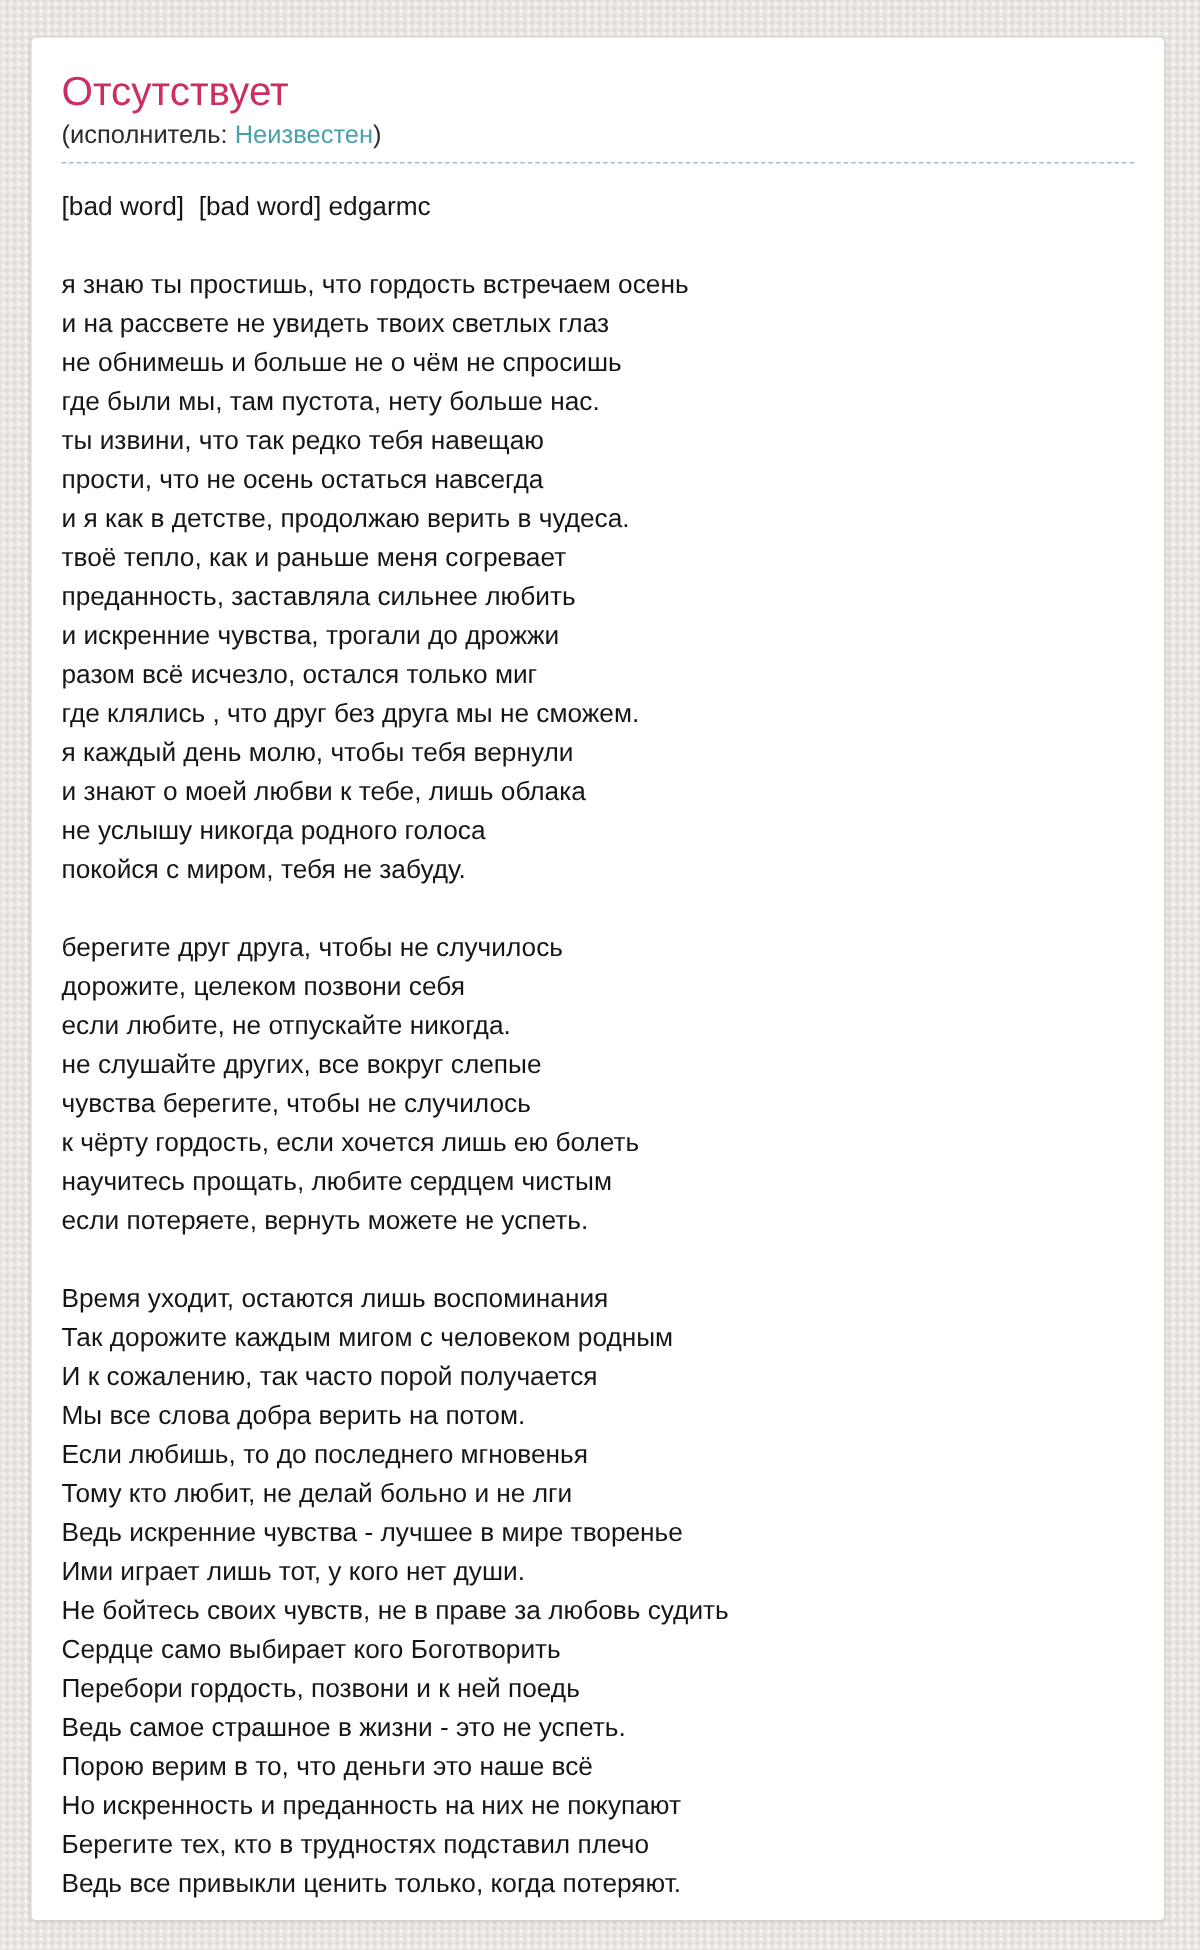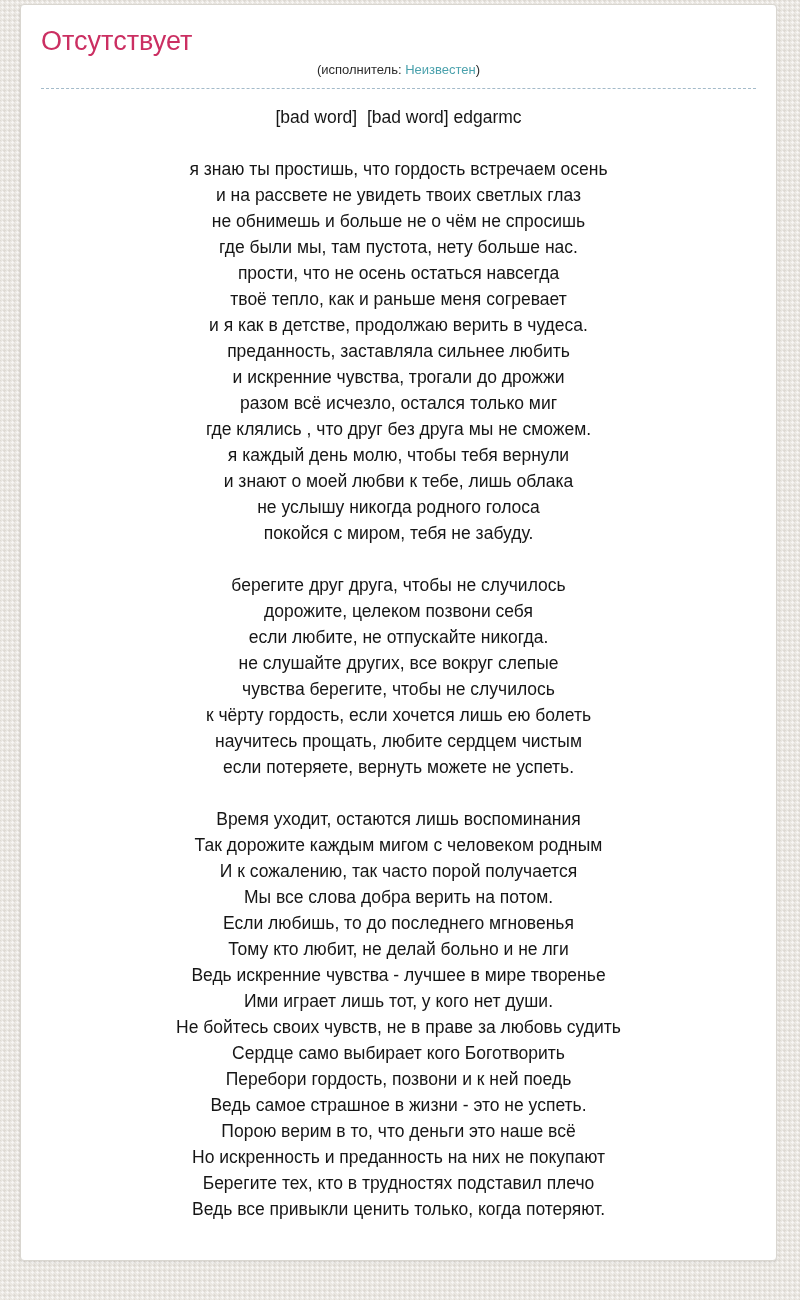--- a/index.html
+++ b/index.html
@@ -15,83 +15,82 @@
     background-image:
       radial-gradient(rgba(255,255,255,0.6) 1px, transparent 1.2px),
       radial-gradient(rgba(176,170,160,0.22) 1px, transparent 1.2px);
     background-size: 5px 5px, 5px 5px;
     background-position: 0 0, 2px 3px;
     overflow: hidden;
   }
   .card {
     position: absolute;
     left: 20px;
-    top: 4px;
+    top: 24px;
     width: 757px;
     height: 1257px;
     box-sizing: border-box;
     background: #ffffff;
     border: 1px solid #d9d6d0;
     border-radius: 4px;
     box-shadow: 0 1px 3px rgba(0,0,0,0.10);
     padding: 21px 20px 0 20px;
   }
   .song-title {
     margin: 0;
     font-size: 27px;
     font-weight: 400;
     line-height: 31px;
     color: #cb2f62;
   }
   .artist-line {
     margin: 2px 0 0 0;
-    font-size: 13px;
+    font-size: 17px;
     line-height: 22px;
     color: #2b2b2b;
     padding-bottom: 7px;
     border-bottom: 1px dashed #a4bbca;
-    text-align: center;
   }
   .artist-link {
     color: #4aa1ac;
     text-decoration: none;
     cursor: pointer;
   }
   .lyrics {
     margin-top: 15px;
     font-size: 17.5px;
     line-height: 26px;
     color: #161616;
   }
   .lyric-line {
     min-height: 26px;
     white-space: pre-wrap;
-    text-align: center;
   }
 </style>
 </head>
 <body>
 
 <div class="card">
   <h1 class="song-title">Отсутствует</h1>
 
   <div class="artist-line">
     <span>(исполнитель: </span><a class="artist-link">Неизвестен</a><span>)</span>
   </div>
 
   <div class="lyrics">
       <div class="lyric-line">[bad word]  [bad word] edgarmc</div>
       <div class="lyric-line"></div>
       <div class="lyric-line">я знаю ты простишь, что гордость встречаем осень</div>
       <div class="lyric-line">и на рассвете не увидеть твоих светлых глаз</div>
       <div class="lyric-line">не обнимешь и больше не о чём не спросишь</div>
       <div class="lyric-line">где были мы, там пустота, нету больше нас.</div>
+      <div class="lyric-line">ты извини, что так редко тебя навещаю</div>
       <div class="lyric-line">прости, что не осень остаться навсегда</div>
+      <div class="lyric-line">и я как в детстве, продолжаю верить в чудеса.</div>
       <div class="lyric-line">твоё тепло, как и раньше меня согревает</div>
-      <div class="lyric-line">и я как в детстве, продолжаю верить в чудеса.</div>
       <div class="lyric-line">преданность, заставляла сильнее любить</div>
       <div class="lyric-line">и искренние чувства, трогали до дрожжи</div>
       <div class="lyric-line">разом всё исчезло, остался только миг</div>
       <div class="lyric-line">где клялись , что друг без друга мы не сможем.</div>
       <div class="lyric-line">я каждый день молю, чтобы тебя вернули</div>
       <div class="lyric-line">и знают о моей любви к тебе, лишь облака</div>
       <div class="lyric-line">не услышу никогда родного голоса</div>
       <div class="lyric-line">покойся с миром, тебя не забуду.</div>
       <div class="lyric-line"></div>
       <div class="lyric-line">берегите друг друга, чтобы не случилось</div>

